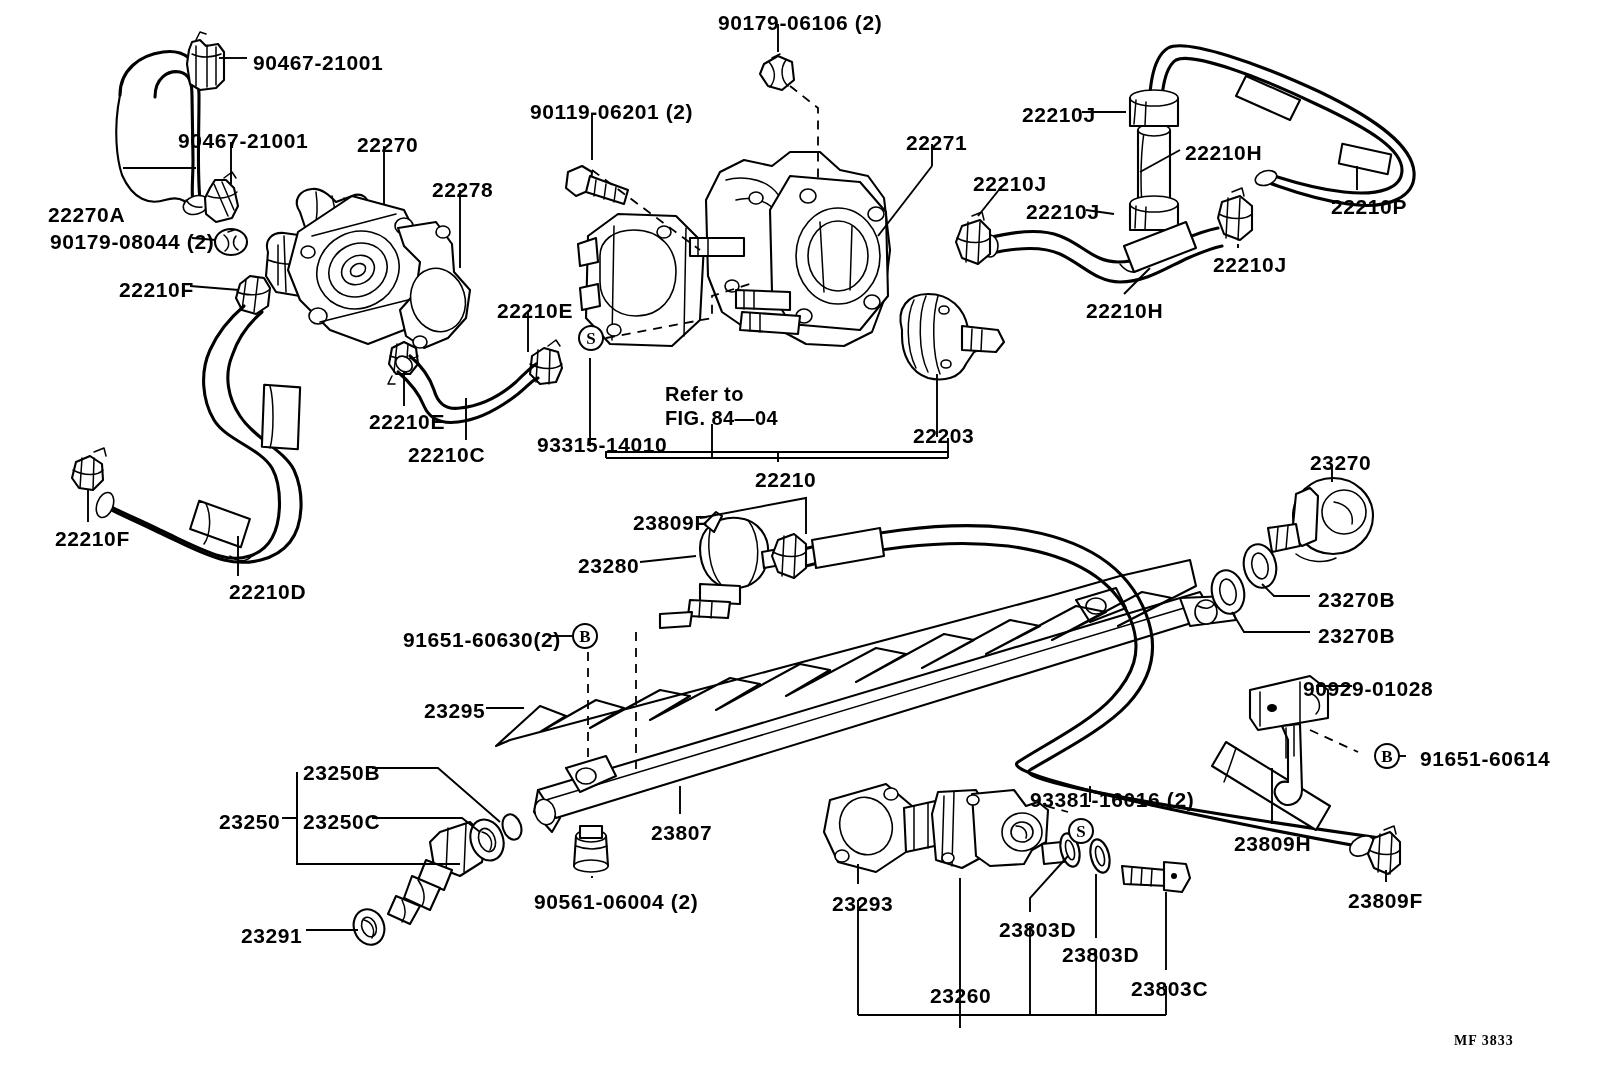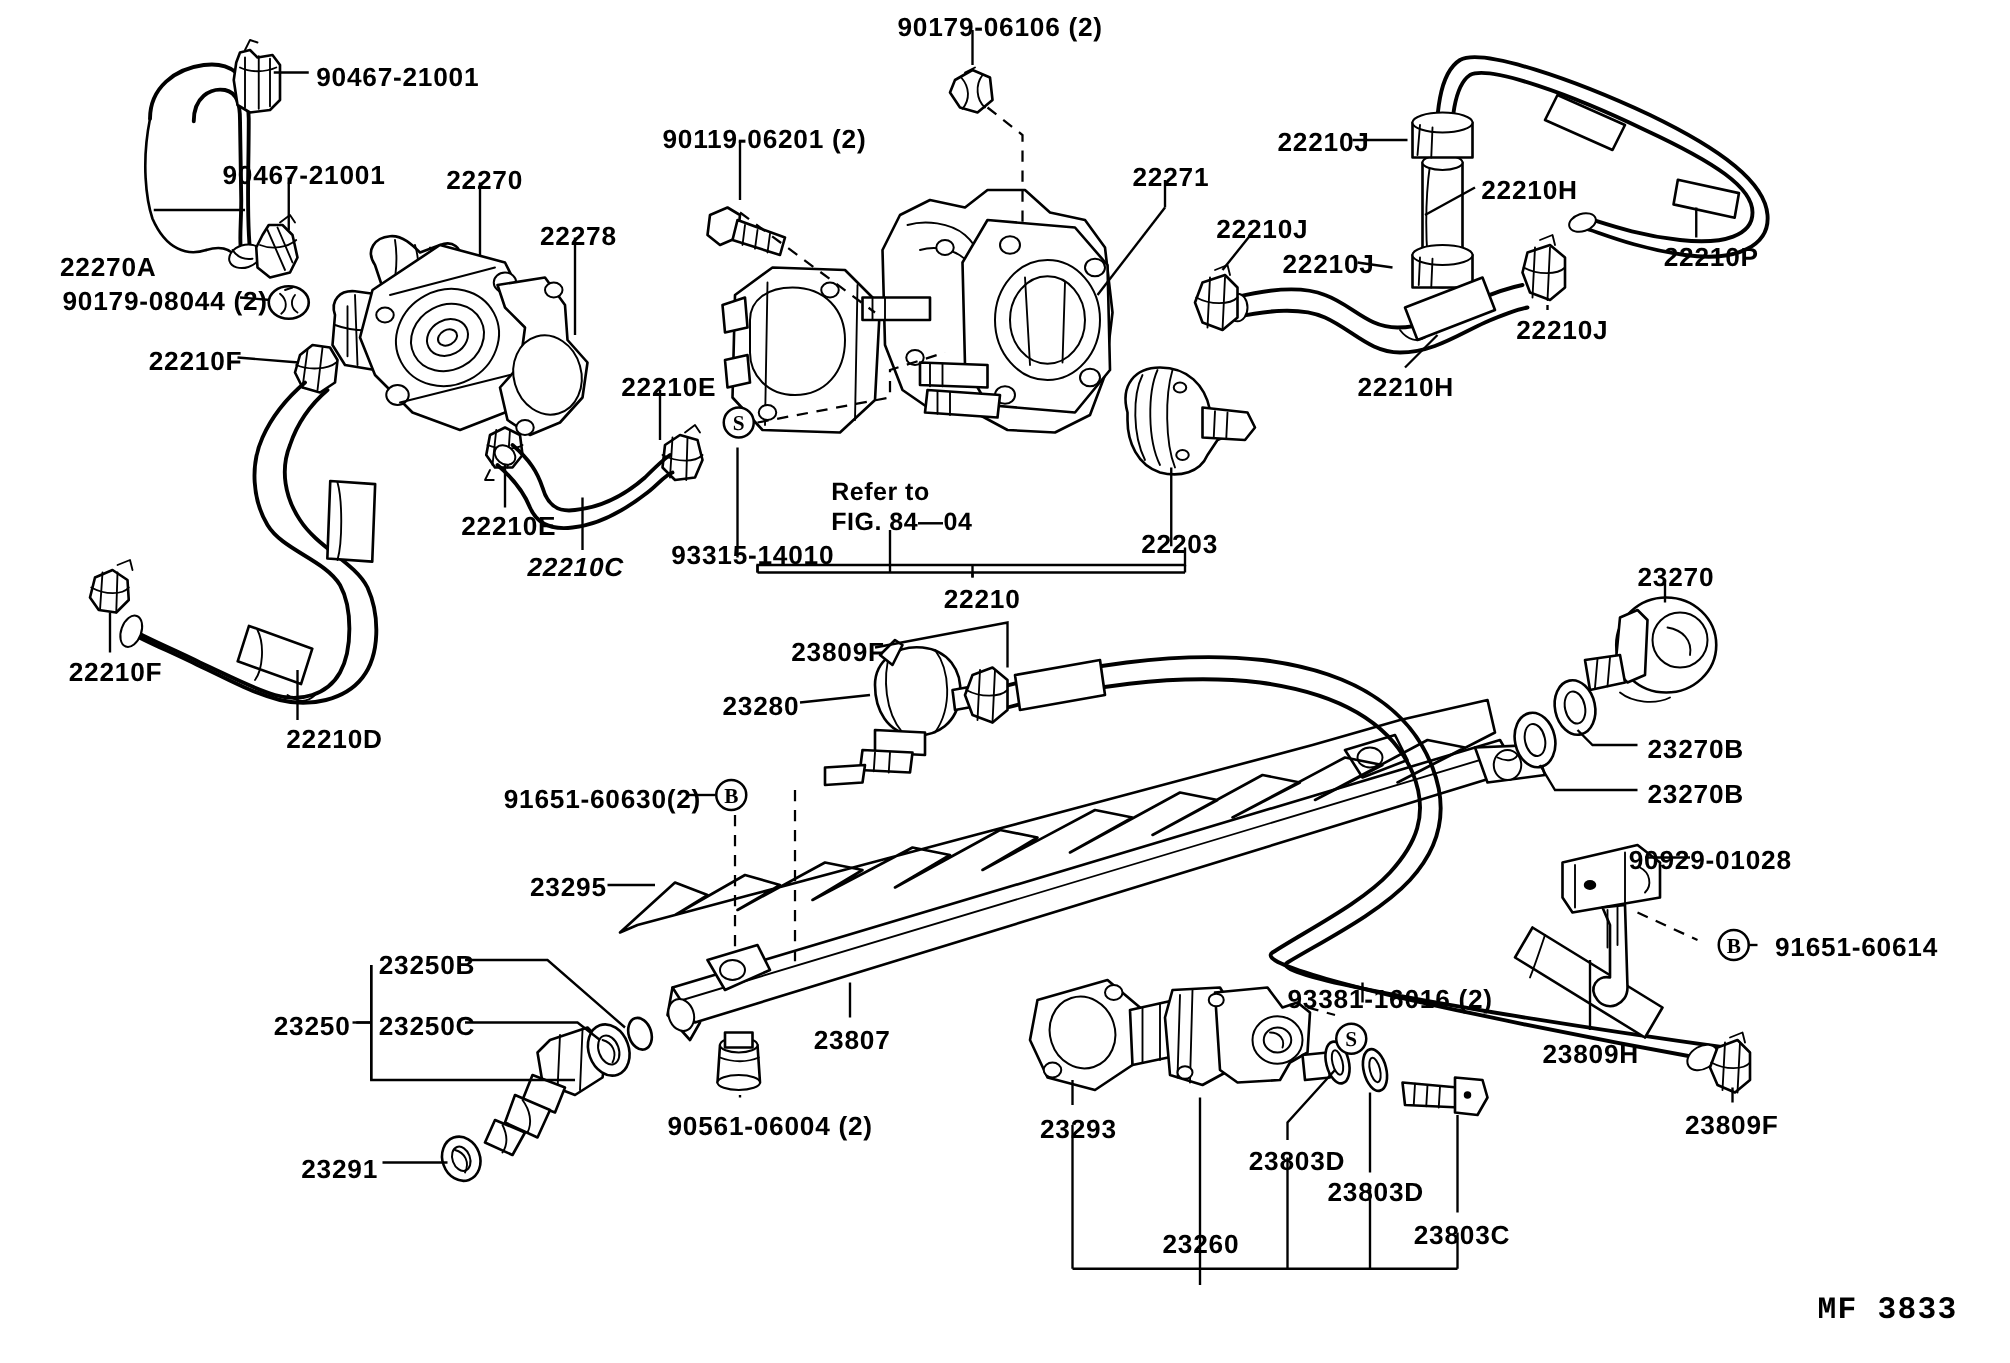--- a/index.html
+++ b/index.html
@@ -17,22 +17,22 @@
     font-family:"Liberation Sans", sans-serif;
     font-size:21px;
     font-weight:700;
     letter-spacing:0.6px;
     white-space:nowrap;
     color:#000;
     line-height:1.05;
   }
   .figno{
     position:absolute;
-    font-size:25px;font-weight:700;letter-spacing:1px;
-    font-family:Liberation Mono, monospace;
+    font-size:14px;font-weight:700;letter-spacing:1px;
+    font-family:Liberation Serif, serif;
   }
   .refnote{
     position:absolute;font-size:20px;font-weight:700;
     line-height:1.22;letter-spacing:0.4px;
     font-family:"Liberation Sans", sans-serif;
   }
   .cmark{
     position:absolute;
     width:26px;height:26px;border:2.4px solid #000;border-radius:50%;
     font-size:17px;font-weight:700;text-align:center;line-height:23px;
@@ -535,21 +535,21 @@
 
 <div class="lbl" style="left:253px;top:52px;">90467-21001</div>
 <div class="lbl" style="left:178px;top:130px;">90467-21001</div>
 <div class="lbl" style="left:48px;top:160px;margin-top:44px;">22270A</div>
 <div class="lbl" style="left:357px;top:134px;">22270</div>
 <div class="lbl" style="left:432px;top:179px;">22278</div>
 <div class="lbl" style="left:50px;top:231px;">90179-08044 (2)</div>
 <div class="lbl" style="left:119px;top:279px;">22210F</div>
 <div class="lbl" style="left:369px;top:411px;">22210E</div>
 <div class="lbl" style="left:497px;top:300px;">22210E</div>
-<div class="lbl" style="left:422px;top:444px;font-style:italic;">22210C</div>
+<div class="lbl" style="left:408px;top:444px;">22210C</div>
 <div class="lbl" style="left:55px;top:528px;">22210F</div>
 <div class="lbl" style="left:203px;top:581px;margin-left:26px;">22210D</div>
 <div class="lbl" style="left:530px;top:101px;">90119-06201 (2)</div>
 <div class="lbl" style="left:718px;top:12px;">90179-06106 (2)</div>
 <div class="lbl" style="left:906px;top:132px;">22271</div>
 <div class="lbl" style="left:537px;top:434px;">93315-14010</div>
 <div class="lbl" style="left:913px;top:425px;">22203</div>
 <div class="lbl" style="left:755px;top:469px;">22210</div>
 <div class="lbl" style="left:1022px;top:104px;">22210J</div>
 <div class="lbl" style="left:1185px;top:142px;">22210H</div>

